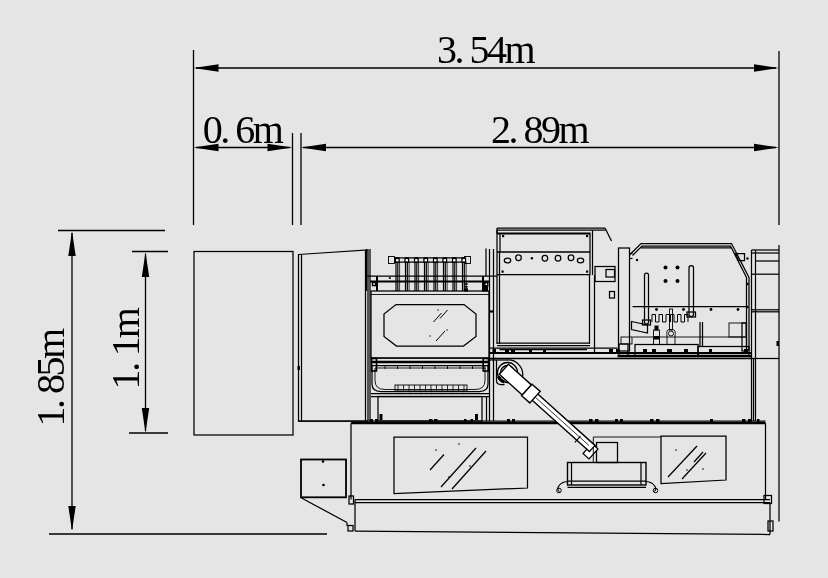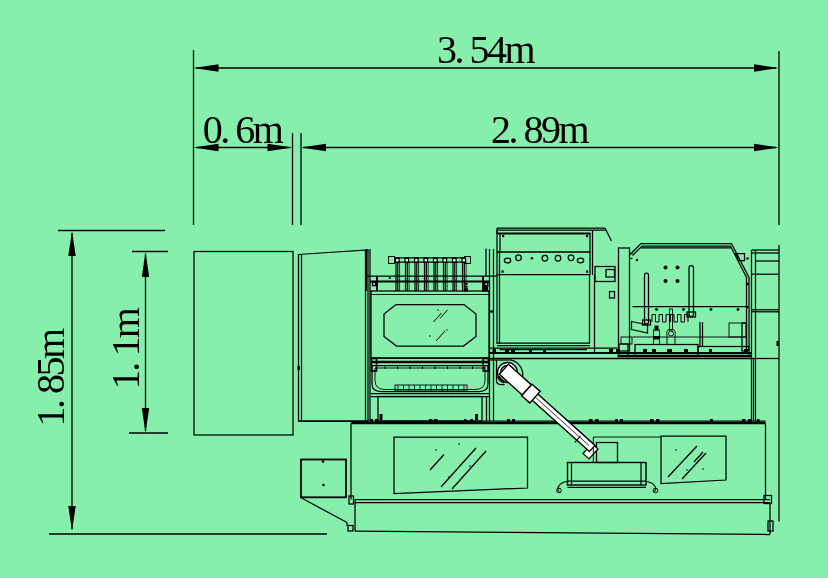--- a/index.html
+++ b/index.html
@@ -1,16 +1,16 @@
 <!DOCTYPE html>
 <html><head>
 <meta charset="utf-8">
 <style>
   html,body{margin:0;padding:0;background:#ffffff;}
-  #canvas{position:relative;width:828px;height:578px;background:#86efac;overflow:hidden;}
+  #canvas{position:relative;width:828px;height:578px;background:#e5e5e5;overflow:hidden;}
   svg{position:absolute;top:0;left:0;}
   text{font-family:"Liberation Serif", serif;fill:#000;}
 </style>
 </head>
 <body>
 <div id="canvas">
 <svg width="828" height="578" viewBox="0 0 828 578" fill="none" stroke="none">
 <g id="dims" stroke="#000" stroke-width="1.3">
 
 <line x1="193.5" y1="50" x2="193.5" y2="225"></line>

